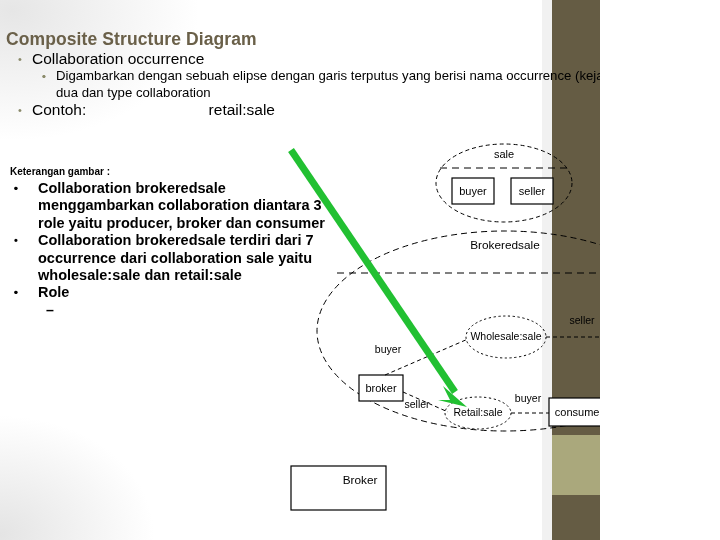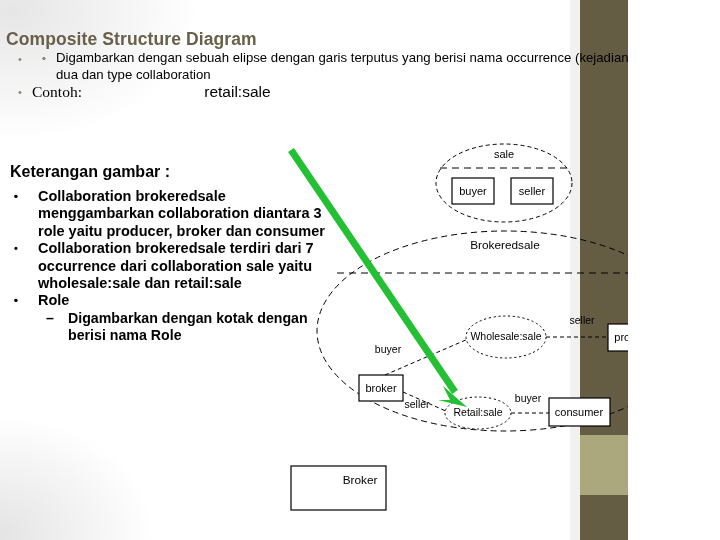--- a/index.html
+++ b/index.html
@@ -7,21 +7,20 @@
     width:720px;height:540px;overflow:hidden;
     font-family:"Liberation Sans",sans-serif;
     background:#ffffff;
   }
   #slide{
     position:relative;width:600px;height:540px;overflow:hidden;
     background:
       radial-gradient(ellipse 260px 180px at 2% 2%, #e6e6e6 0%, rgba(255,255,255,0) 72%),
       radial-gradient(ellipse 220px 170px at 0% 99%, #e4e4e4 0%, rgba(255,255,255,0) 70%),
       #ffffff;
-    padding-left: 28px;
   }
 
   
   .rail{position:absolute;right:0;width:48px;}
   .rail-top{top:0;height:435px;background:#655c44;}
   .rail-mid{top:435px;height:60px;background:#aaa87c;}
   .rail-bot{top:495px;height:45px;background:#655c44;}
   .rail-gap{position:absolute;right:48px;top:0;width:10px;height:540px;background:#f1f1f1;}
 
   
@@ -31,26 +30,26 @@
     letter-spacing:.1px;white-space:nowrap;
   }
 
   
   .topblock{position:absolute;left:0;top:50px;width:716px;color:#000;}
   .lvl1{position:relative;font-size:15.5px;line-height:18px;padding-left:32px;margin:0;}
   .lvl2{position:relative;font-size:13.2px;line-height:16.5px;padding-left:56px;margin:0;}
   .lvl1 .bul,.lvl2 .bul{position:absolute;color:#8a8a6a;font-size:11px;line-height:inherit;}
   .lvl1 .bul{left:18px;}
   .lvl2 .bul{left:42px;}
-  .cont{display:inline-block;font-family:Liberation Serif, serif;}
+  .cont{display:inline-block;}
   .contoh-val{display:inline-block;margin-left:118px;}
 
   
   .leftblock{position:absolute;left:6px;top:163px;width:320px;color:#000;}
-  .ket{font-size:16px;font-weight:bold;line-height:17px;margin:0 0 8px 4px;}
+  .ket{font-size:10px;font-weight:bold;line-height:17px;margin:0 0 0 4px;}
   .li{position:relative;font-size:14.5px;font-weight:bold;line-height:17.4px;padding-left:32px;margin:0;}
   .li .bul{position:absolute;left:8px;top:0;font-size:11px;}
   .li2{position:relative;font-size:14.2px;font-weight:bold;line-height:17.4px;padding-left:62px;margin:0;}
   .li2 .dash{position:absolute;left:40px;top:0;}
 
   
   svg.diagram{position:absolute;left:0;top:0;width:720px;height:540px;}
   .ell-dash{fill:none;stroke:#000;stroke-width:1;stroke-dasharray:4 3;}
   .ell-dot{fill:none;stroke:#000;stroke-width:1;stroke-dasharray:2.2 2.6;}
   .bigell{fill:none;stroke:#000;stroke-width:1;stroke-dasharray:6 4;}
@@ -71,20 +70,21 @@
   <div class="rail-gap"></div>
   <div class="rail rail-top"></div>
   <div class="rail rail-mid"></div>
   <div class="rail rail-bot"></div>
 
   <div class="title">Composite Structure Diagram</div>
 
   <div class="topblock">
     <p class="lvl1">
       <span class="bul">•</span>
+      <span>Collaboration occurrence</span>
     </p>
     <p class="lvl2">
       <span class="bul">•</span>
     </p>
     <p class="lvl2">
       <span class="bul">•</span>
       <span>Digambarkan dengan sebuah elipse dengan garis terputus yang berisi nama occurrence (kejadian/peristiwa), titik dua dan type collaboration</span>
     </p>
     <p class="lvl1">
       <span class="bul">•</span>
@@ -108,21 +108,20 @@
     </p>
     <p class="li">
       <span class="bul">•</span>
     </p>
     <p class="li">
       <span class="bul">•</span>
       <span>Role</span>
     </p>
     <p class="li2">
       <span class="dash">–</span>
-      <span>Digambarkan dengan kotak dengan berisi nama Role</span>
     </p>
   </div>
 
   <svg class="diagram" viewBox="0 0 720 540">
 
     <ellipse class="ell-dash" cx="504" cy="183" rx="68" ry="39"></ellipse>
     <text class="tx t11" x="504" y="158" text-anchor="middle">sale</text>
     <line class="divider" x1="440" y1="168" x2="568" y2="168"></line>
     <rect class="bx" x="452" y="178" width="42" height="26"></rect>
     <text class="tx t11" x="473" y="195" text-anchor="middle">buyer</text>

